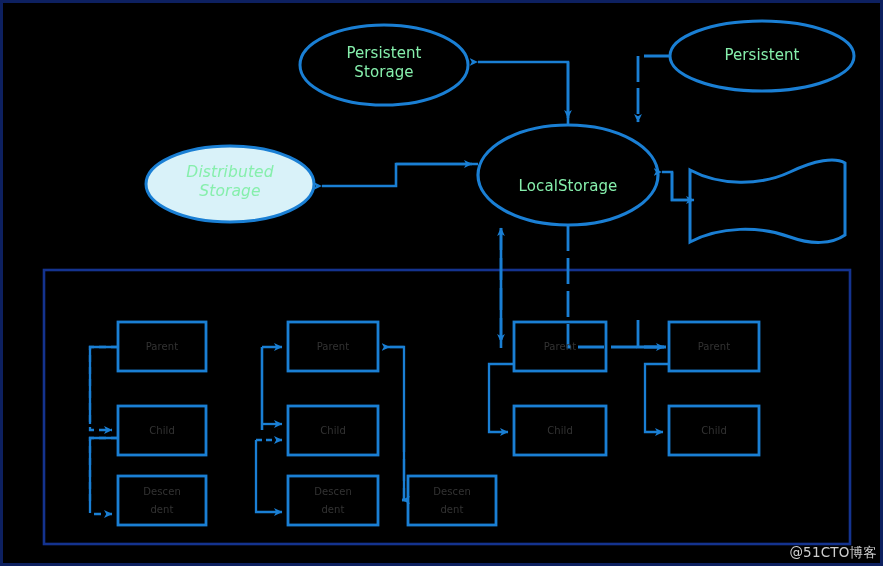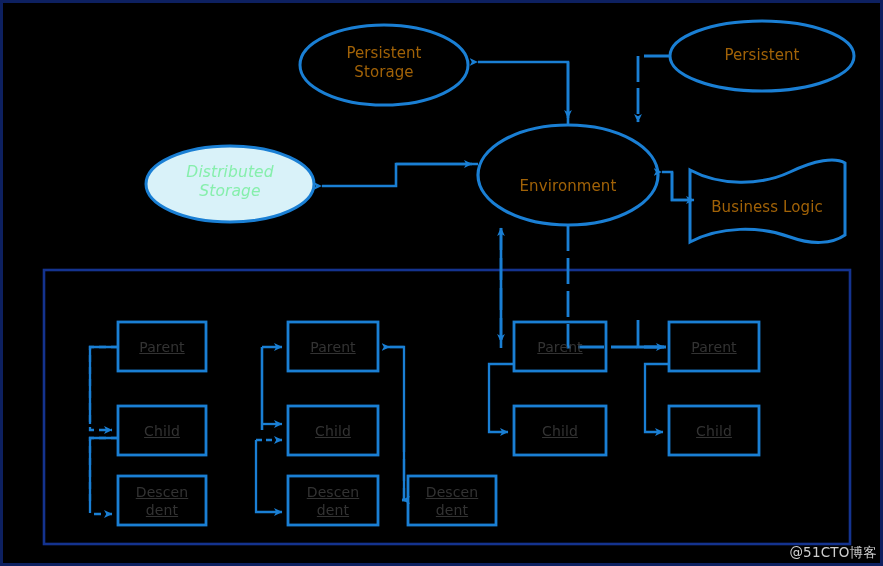--- a/index.html
+++ b/index.html
@@ -27,33 +27,32 @@
     position: absolute;
     color: #2f2f2f;
     font-size: 14.5px;
     line-height: 19px;
     text-align: center;
     white-space: pre-line;
     pointer-events: none;
     letter-spacing: 0.1px;
   }
   .lbl-ellipse-dark {
-    color: #a16207;
+    color: #86efac;
     font-size: 15px;
   }
   .lbl-distributed {
     color: #86efac;
     font-style: italic;
     font-size: 15.5px;
   }
   .lbl-box {
     color: #333333;
-    font-size: 14px;
+    font-size: 10px;
     line-height: 18px;
-    text-decoration: underline;
   }
   .watermark {
     position: absolute;
     right: 6px;
     bottom: 4px;
     color: #cfcfcf;
     font-size: 13.5px;
     font-family: "DejaVu Sans", "Liberation Sans", sans-serif;
     letter-spacing: 0.2px;
     margin-top: 28px;
@@ -142,26 +141,25 @@
     <rect x="669" y="322" width="90" height="49" fill="none" stroke="#1a7fd4" stroke-width="2.8"></rect>
     <rect x="669" y="406" width="90" height="49" fill="none" stroke="#1a7fd4" stroke-width="2.8"></rect>
     <path d="M669,364 L645,364 L645,432 L663,432" fill="none" stroke="#1a7fd4" stroke-width="2.3" marker-end="url(#arrow)"></path>
   </svg>
 
   <div class="lbl lbl-ellipse-dark" style="left:304px; top:44px; width:160px;">Persistent
 Storage</div>
 
   <div class="lbl lbl-ellipse-dark" style="left:682px; top:46px; width:160px;">Persistent</div>
 
-  <div class="lbl lbl-ellipse-dark" style="left:488px; top:177px; width:160px;">Environment</div>
+  <div class="lbl lbl-ellipse-dark" style="left:488px; top:177px; width:160px;">LocalStorage</div>
 
   <div class="lbl lbl-distributed" style="left:150px; top:163px; width:160px;">Distributed
 Storage</div>
 
-  <div class="lbl lbl-ellipse-dark" style="left:692px; top:198px; width:150px; font-size:15px;">Business Logic</div>
 
   <div class="lbl lbl-box" style="left:118px; top:338px; width:88px;">Parent</div>
   <div class="lbl lbl-box" style="left:118px; top:422px; width:88px;">Child</div>
   <div class="lbl lbl-box" style="left:118px; top:483px; width:88px;">Descen
 dent</div>
 
   <div class="lbl lbl-box" style="left:288px; top:338px; width:90px;">Parent</div>
   <div class="lbl lbl-box" style="left:288px; top:422px; width:90px;">Child</div>
   <div class="lbl lbl-box" style="left:288px; top:483px; width:90px;">Descen
 dent</div>

